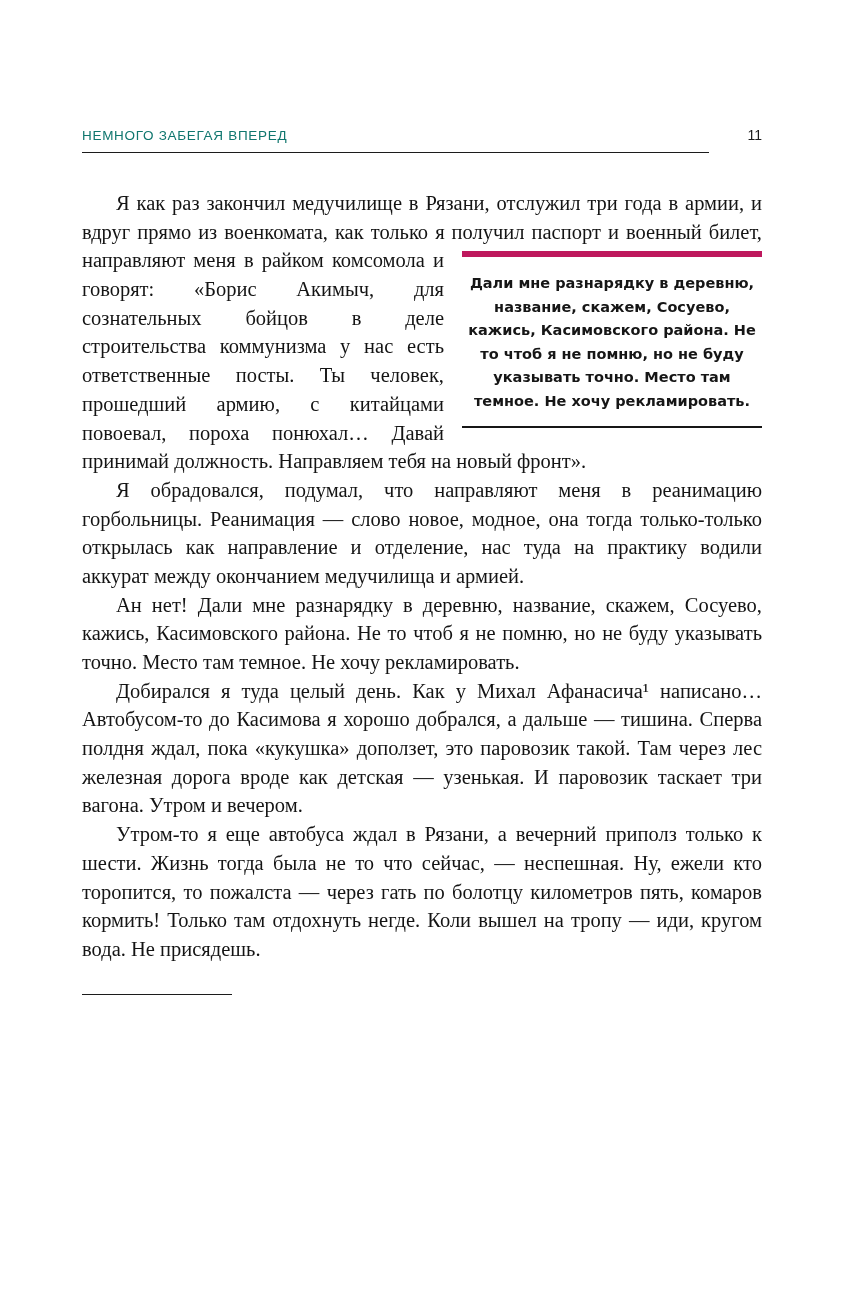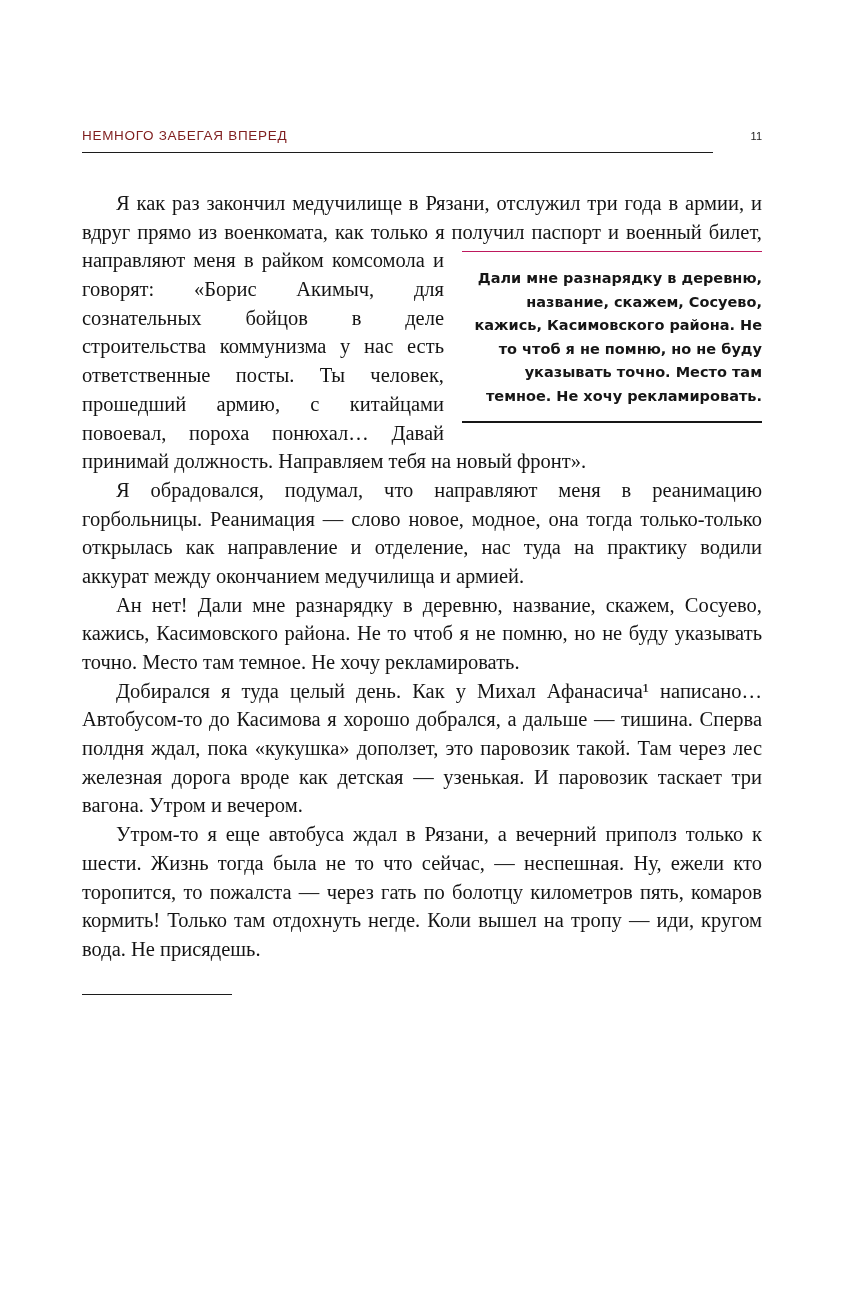--- a/index.html
+++ b/index.html
@@ -28,25 +28,25 @@
   .page-header .head-left {
     flex: 1;
     border-bottom: 1.5px solid #1c1c1c;
     padding-bottom: 8px;
     margin-right: 38px;
   }
   .running-head {
     font-family: "Liberation Sans", sans-serif;
     font-size: 13.5px;
     letter-spacing: 0.7px;
-    color: #7f1d1d;
+    color: #0f766e;
   }
   .page-number {
     font-family: "Liberation Sans", sans-serif;
-    font-size: 11px;
+    font-size: 14px;
     color: #1c1c1c;
   }
 
   
   .text-block {
     margin-top: 36px;
     font-size: 20.5px;
     line-height: 1.4;
     text-align: justify;
   }
@@ -57,24 +57,24 @@
     text-indent: 0;
   }
 
   
   .pullquote {
     float: right;
     display: block;
     width: 300px;
     margin: 5px 0 10px 18px;
     padding: 15px 0 13px 0;
-    border-top: 1px solid #be185d;
+    border-top: 6px solid #be185d;
     border-bottom: 2px solid #161616;
     text-indent: 0;
-    text-align: right;
+    text-align: center;
   }
   .pullquote-text {
     display: block;
     font-family: "DejaVu Sans", sans-serif;
     font-weight: bold;
     font-size: 14.5px;
     line-height: 1.62;
     color: #161616;
   }
 

